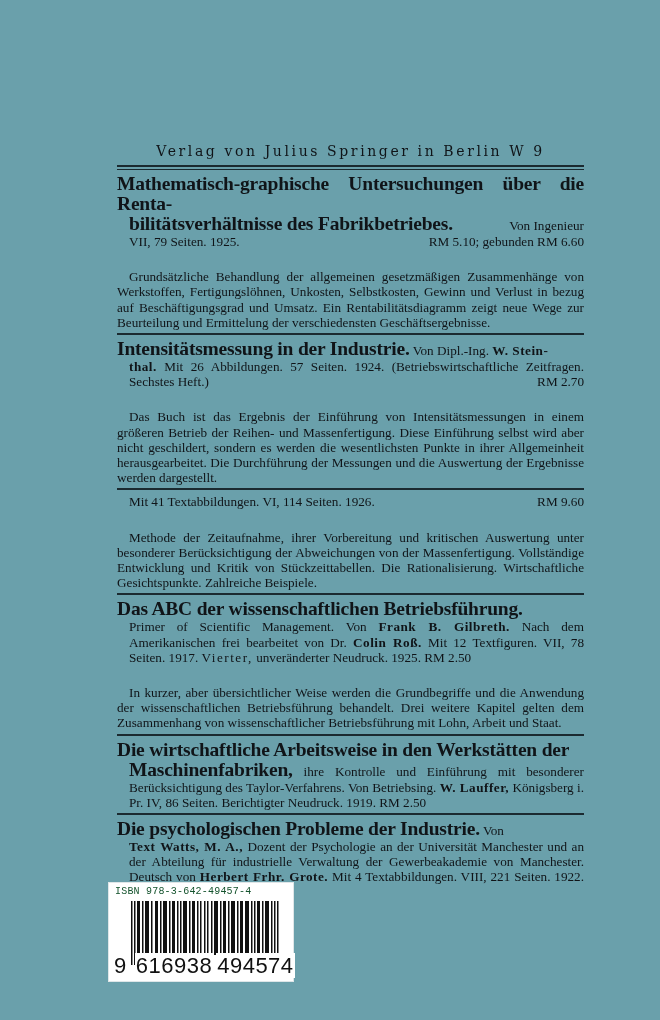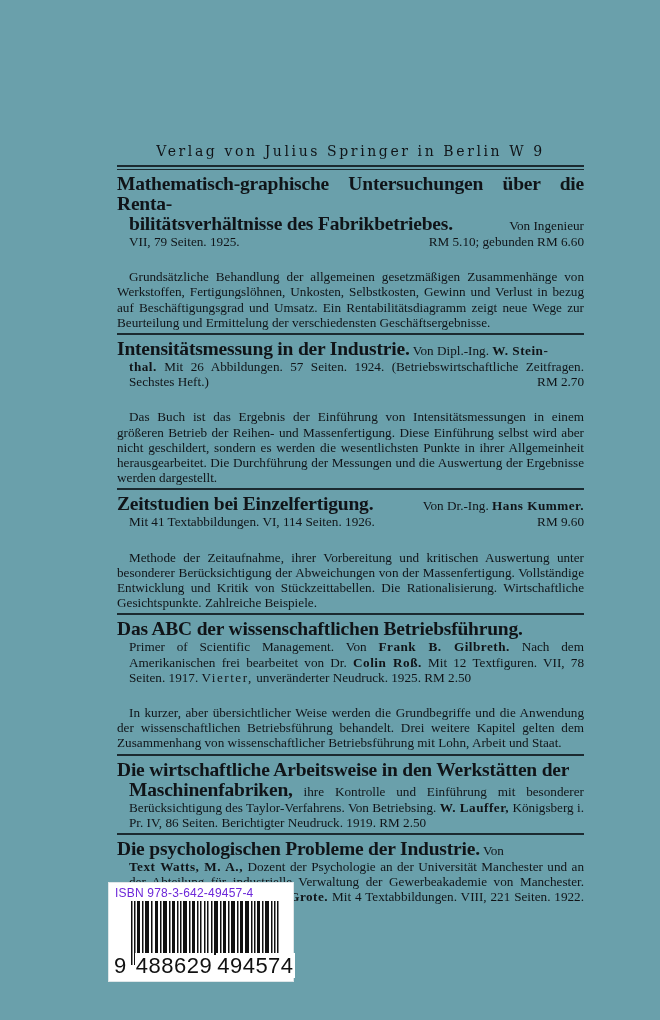--- a/index.html
+++ b/index.html
@@ -57,22 +57,22 @@
   }
   .barcode-box {
     position: absolute;
     left: 108px; top: 882px;
     width: 184px; height: 98px;
     background: #ffffff;
     border: 1px solid #dfe6e8;
   }
   .isbn-text {
     position: absolute; left: 6px; top: 3px;
-    font-family: Liberation Sans, sans-serif;
-    font-size: 12px; letter-spacing: 0.2px; color: #6d28d9;
+    font-family: Liberation Mono, monospace;
+    font-size: 10px; letter-spacing: 0.2px; color: #14532d;
   }
   .bars {
     position: absolute; left: 22px; top: 18px;
     width: 150px; height: 64px;
   }
   .bar-digits {
     position: absolute; left: 5px; top: 70px;
     font-family: "Liberation Sans", "DejaVu Sans", sans-serif;
     font-size: 22px; color: #111; letter-spacing: 0.5px;
     background: transparent;
@@ -115,25 +115,20 @@
       <span>Mit 26 Abbildungen.  57 Seiten.  1924.  (Betriebswirtschaftliche Zeitfragen.  Sechstes Heft.)</span>
       <span style="float:right;">RM 2.70</span>
     </div>
     <div style="clear:both"></div>
     <div class="desc">Das Buch ist das Ergebnis der Einführung von Intensitätsmessungen in einem größeren Betrieb der Reihen- und Massenfertigung. Diese Einführung selbst wird aber nicht geschildert, sondern es werden die wesentlichsten Punkte in ihrer Allgemeinheit herausgearbeitet. Die Durchführung der Messungen und die Auswertung der Ergebnisse werden dargestellt.</div>
   </div>
 
   <div class="rule"></div>
 
   <div class="entry">
-    <div style="display:flex; justify-content:space-between; align-items:baseline;">
-      <span class="title">Zeitstudien bei Einzelfertigung.</span>
-      <span><span>Von Dr.-Ing.</span>
-      <span class="author">Hans Kummer.</span></span>
-    </div>
     <div class="price-line">
       <span>Mit 41 Textabbildungen.  VI, 114 Seiten.  1926.</span>
       <span>RM 9.60</span>
     </div>
     <div class="desc">Methode der Zeitaufnahme, ihrer Vorbereitung und kritischen Auswertung unter besonderer Berücksichtigung der Abweichungen von der Massenfertigung. Vollständige Entwicklung und Kritik von Stückzeittabellen. Die Rationalisierung. Wirtschaftliche Gesichtspunkte. Zahlreiche Beispiele.</div>
   </div>
 
   <div class="rule"></div>
 
   <div class="entry">
@@ -223,15 +218,15 @@
       <rect x="123" y="0" width="1.5" height="54"></rect>
         <rect x="126" y="0" width="3" height="54"></rect>
       <rect x="131" y="0" width="1.5" height="54"></rect>
         <rect x="134" y="0" width="4" height="54"></rect>
       <rect x="140" y="0" width="1.5" height="54"></rect>
         <rect x="143" y="0" width="1.5" height="64"></rect>
       <rect x="146" y="0" width="1.5" height="64"></rect>
     </g>
   </svg>
   <div class="bar-digits">
-    <span class="first">9</span><span class="mid digits-bg">488629</span><span class="digits-bg">494574</span>
+    <span class="first">9</span><span class="mid digits-bg">616938</span><span class="digits-bg">494574</span>
   </div>
 </div>
 
 </body></html>

